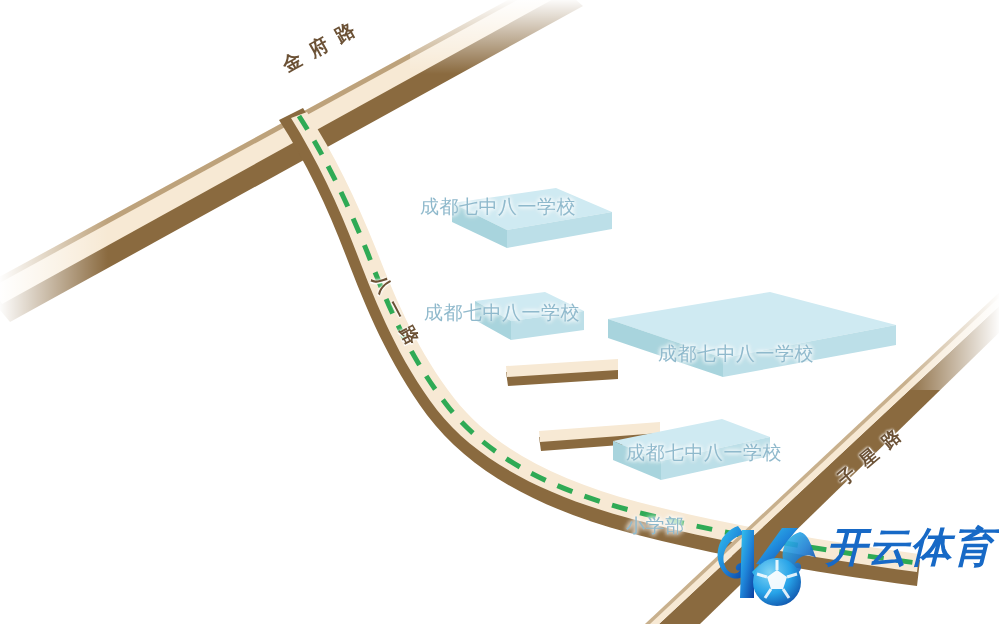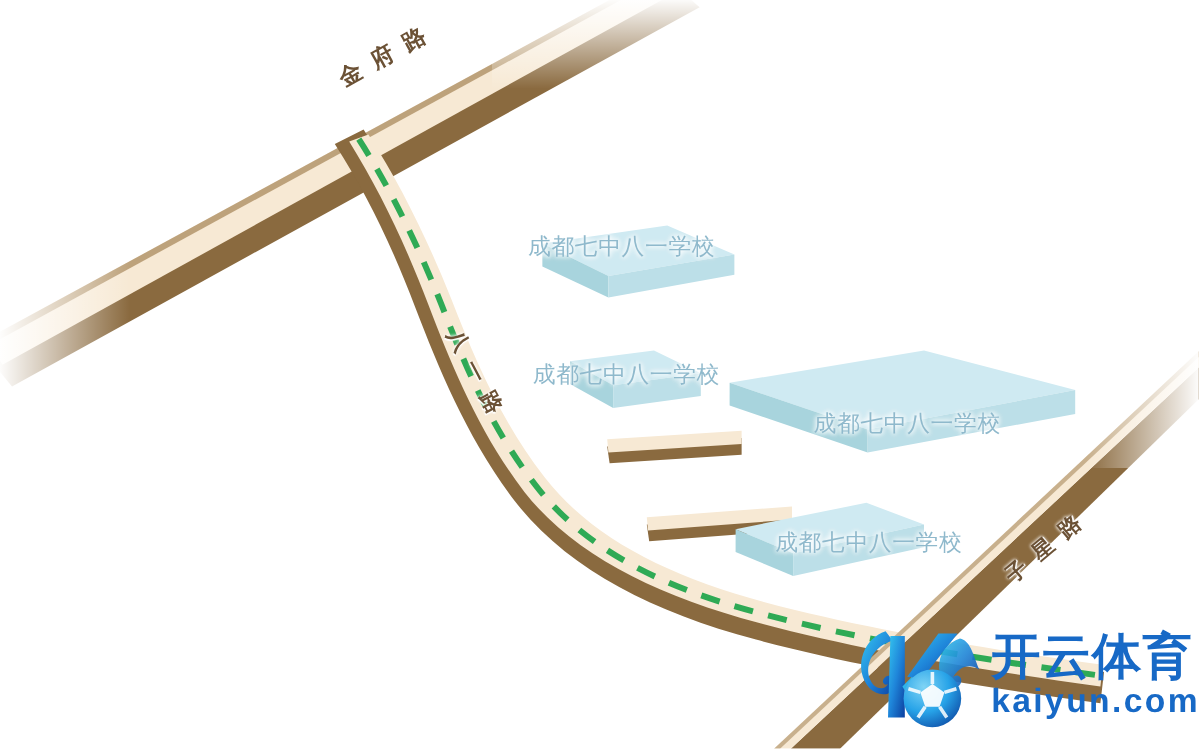--- a/index.html
+++ b/index.html
@@ -32,32 +32,33 @@
     letter-spacing: 3px;
     white-space: nowrap;
     text-shadow: 0 0 3px #fff, 0 0 3px #fff, 1px 1px 0 rgba(255,255,255,.9);
     pointer-events: none;
   }
   .bldg-label {
     position: absolute;
     color: #8fb9cc;
     font-size: 19px;
     line-height: 1.28;
-    text-align: center;
+    text-align: left;
     white-space: pre;
     letter-spacing: 0.5px;
     text-shadow: 0 0 4px #fff, 0 0 4px #fff, 0 0 6px #fff;
     pointer-events: none;
   }
   #watermark {
     position: absolute;
     left: 704px;
     top: 512px;
     width: 292px;
     height: 100px;
+    font-style: italic;
   }
   .wm-text {
     position: absolute;
     left: 122px;
     font-weight: bold;
     color: #1f7fd6;
   }
   .wm-cn {
     top: 8px;
     font-size: 41px;
@@ -202,34 +203,34 @@
   <div class="bldg-label" style="left:424px; top:252px; width:196px;">
     <div>成都七中八一学校</div>
   </div>
 
   <div class="bldg-label" style="left:658px; top:293px; width:196px;">
     <div>成都七中八一学校</div>
   </div>
 
   <div class="bldg-label" style="left:626px; top:392px; width:196px;">
     <div>成都七中八一学校</div>
+    <div>小学部</div>
   </div>
 
   <div id="watermark">
     <svg width="292" height="100" viewBox="0 0 292 100">
 
       <path d="M34 14 C16 20, 8 42, 18 58 C24 68, 38 70, 42 60 C45 53, 38 48, 33 53
                C30 56, 33 60, 36 58 C33 64, 24 62, 21 54 C16 42, 24 26, 40 22 Z" fill="url(#kGrad)"></path>
       <path d="M38 18 L50 18 L50 86 L36 86 Z" fill="url(#kGrad)"></path>
       <path d="M52 52 L78 16 L94 16 L64 54 Z" fill="url(#kGrad)"></path>
       <path d="M56 52 L80 86 L64 86 L48 60 Z" fill="url(#kGrad)"></path>
       <path d="M96 20 C78 26, 74 46, 84 58 C88 63, 96 62, 97 56 C98 51, 92 49, 90 53
                C94 44, 104 40, 112 46 C106 30, 104 22, 96 20 Z" fill="url(#kGrad)" opacity="0.9"></path>
 
       <circle cx="73" cy="70" r="24" fill="url(#ballGrad)"></circle>
       <polygon points="73,58 83,65 79,77 67,77 63,65" fill="#ffffff" opacity="0.92"></polygon>
       <path d="M73 58 L73 48 M83 65 L93 62 M79 77 L85 86 M67 77 L61 86 M63 65 L53 62" stroke="#ffffff" stroke-width="3" opacity="0.85" fill="none"></path>
     </svg>
     <div class="wm-text wm-cn">开云体育</div>
-    <div class="wm-text wm-en">kaiyun.com</div>
   </div>
 
 </div>
 
 </body></html>

